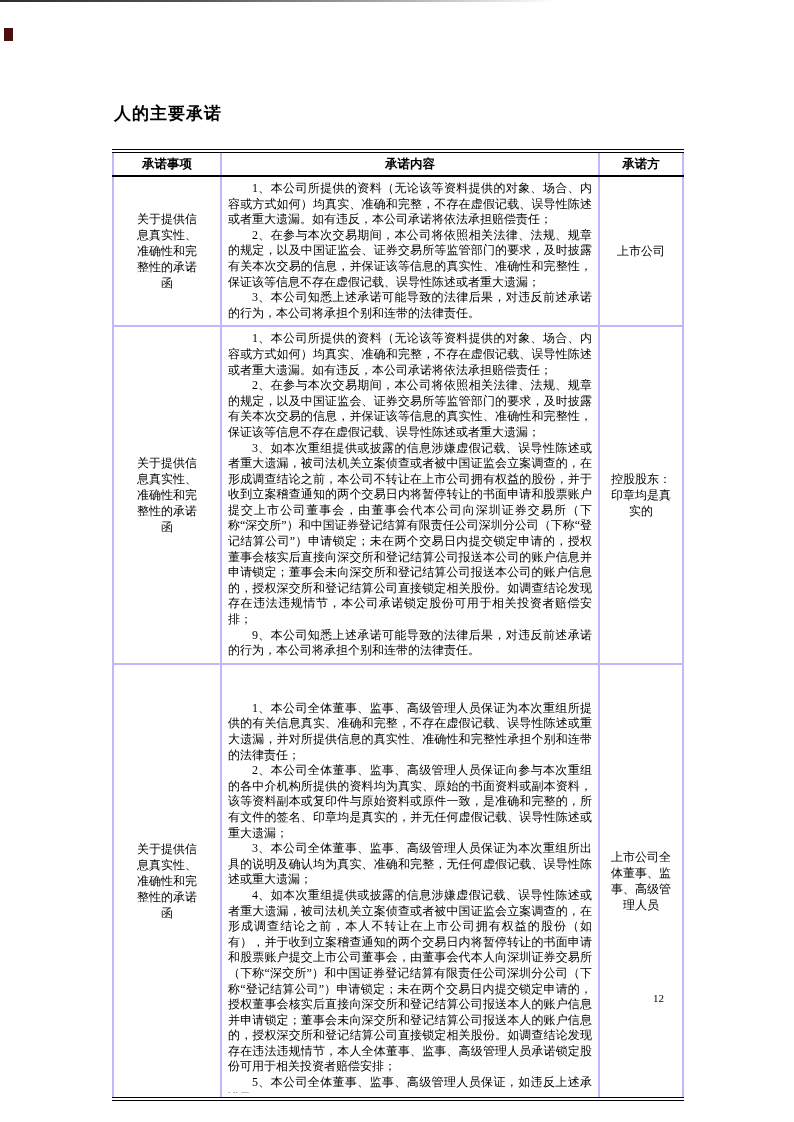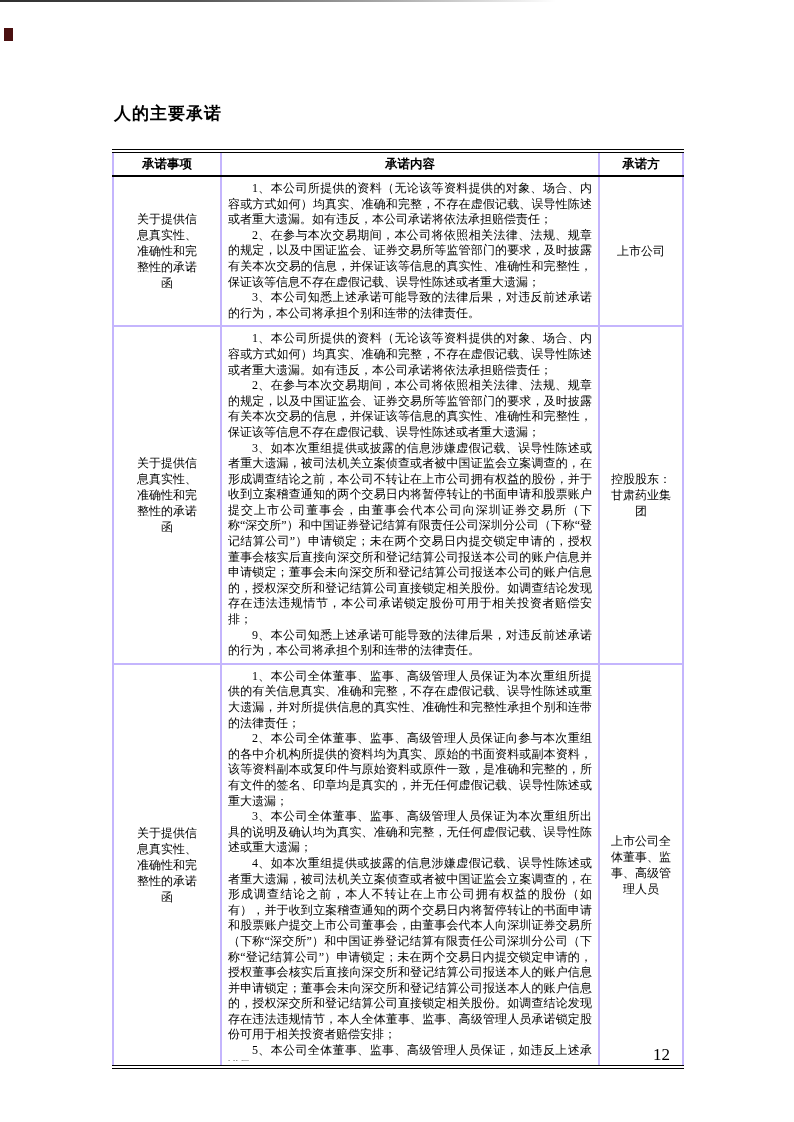--- a/index.html
+++ b/index.html
@@ -80,34 +80,34 @@
   td.cell-party {
     text-align: center;
     font-size: 12px;
     line-height: 16px;
     padding: 2px 10px;
   }
 
   .content-box { overflow: hidden; }
   .content-box.r0 { min-height: 137px; }
   .content-box.r1 { min-height: 306px; }
-  .content-box.r2 { height: 392px; }
+  .content-box.r2 { height: 392px; margin-top: 32px; }
 
   .content-box p {
     margin: 0;
     font-size: 12px;
     line-height: 15.6px;
     text-align: justify;
     text-indent: 24px;
   }
 
   .page-num {
     position: absolute;
-    left: 653px; top: 1045px;
-    font-size: 17px;
+    left: 653px; top: 992px;
+    font-size: 11px;
     font-family: "Liberation Serif", "DejaVu Serif", serif;
   }
 </style>
 </head>
 <body>
 
 <div class="page">
 
   <div class="scan-top"></div>
   <div class="scan-blot"></div>
@@ -142,21 +142,21 @@
       <tr>
         <td class="cell-item">关于提供信息真实性、准确性和完整性的承诺函</td>
         <td class="cell-content">
           <div class="content-box r1">
             <p>1、本公司所提供的资料（无论该等资料提供的对象、场合、内容或方式如何）均真实、准确和完整，不存在虚假记载、误导性陈述或者重大遗漏。如有违反，本公司承诺将依法承担赔偿责任；</p>
             <p>2、在参与本次交易期间，本公司将依照相关法律、法规、规章的规定，以及中国证监会、证券交易所等监管部门的要求，及时披露有关本次交易的信息，并保证该等信息的真实性、准确性和完整性，保证该等信息不存在虚假记载、误导性陈述或者重大遗漏；</p>
             <p>3、如本次重组提供或披露的信息涉嫌虚假记载、误导性陈述或者重大遗漏，被司法机关立案侦查或者被中国证监会立案调查的，在形成调查结论之前，本公司不转让在上市公司拥有权益的股份，并于收到立案稽查通知的两个交易日内将暂停转让的书面申请和股票账户提交上市公司董事会，由董事会代本公司向深圳证券交易所（下称“深交所”）和中国证券登记结算有限责任公司深圳分公司（下称“登记结算公司”）申请锁定；未在两个交易日内提交锁定申请的，授权董事会核实后直接向深交所和登记结算公司报送本公司的账户信息并申请锁定；董事会未向深交所和登记结算公司报送本公司的账户信息的，授权深交所和登记结算公司直接锁定相关股份。如调查结论发现存在违法违规情节，本公司承诺锁定股份可用于相关投资者赔偿安排；</p>
             <p>9、本公司知悉上述承诺可能导致的法律后果，对违反前述承诺的行为，本公司将承担个别和连带的法律责任。</p>
           </div>
         </td>
-        <td class="cell-party">控股股东：甘肃药业集团</td>
+        <td class="cell-party">控股股东：印章均是真实的</td>
       </tr>
       <tr>
         <td class="cell-item">关于提供信息真实性、准确性和完整性的承诺函</td>
         <td class="cell-content">
           <div class="content-box r2">
             <p>1、本公司全体董事、监事、高级管理人员保证为本次重组所提供的有关信息真实、准确和完整，不存在虚假记载、误导性陈述或重大遗漏，并对所提供信息的真实性、准确性和完整性承担个别和连带的法律责任；</p>
             <p>2、本公司全体董事、监事、高级管理人员保证向参与本次重组的各中介机构所提供的资料均为真实、原始的书面资料或副本资料，该等资料副本或复印件与原始资料或原件一致，是准确和完整的，所有文件的签名、印章均是真实的，并无任何虚假记载、误导性陈述或重大遗漏；</p>
             <p>3、本公司全体董事、监事、高级管理人员保证为本次重组所出具的说明及确认均为真实、准确和完整，无任何虚假记载、误导性陈述或重大遗漏；</p>
             <p>4、如本次重组提供或披露的信息涉嫌虚假记载、误导性陈述或者重大遗漏，被司法机关立案侦查或者被中国证监会立案调查的，在形成调查结论之前，本人不转让在上市公司拥有权益的股份（如有），并于收到立案稽查通知的两个交易日内将暂停转让的书面申请和股票账户提交上市公司董事会，由董事会代本人向深圳证券交易所（下称“深交所”）和中国证券登记结算有限责任公司深圳分公司（下称“登记结算公司”）申请锁定；未在两个交易日内提交锁定申请的，授权董事会核实后直接向深交所和登记结算公司报送本人的账户信息并申请锁定；董事会未向深交所和登记结算公司报送本人的账户信息的，授权深交所和登记结算公司直接锁定相关股份。如调查结论发现存在违法违规情节，本人全体董事、监事、高级管理人员承诺锁定股份可用于相关投资者赔偿安排；</p>
             <p>5、本公司全体董事、监事、高级管理人员保证，如违反上述承诺及</p>

